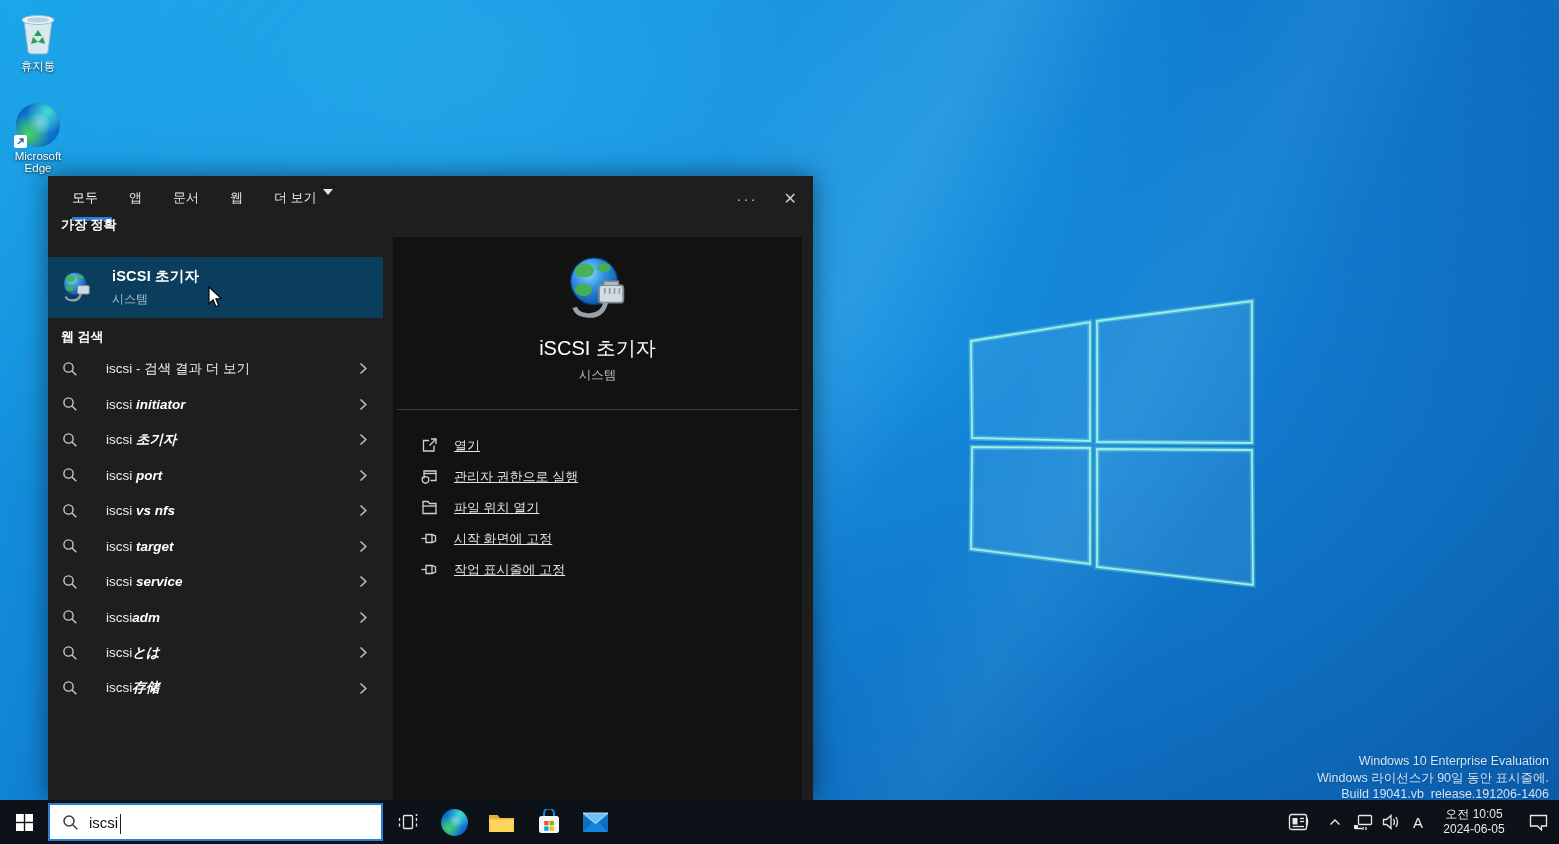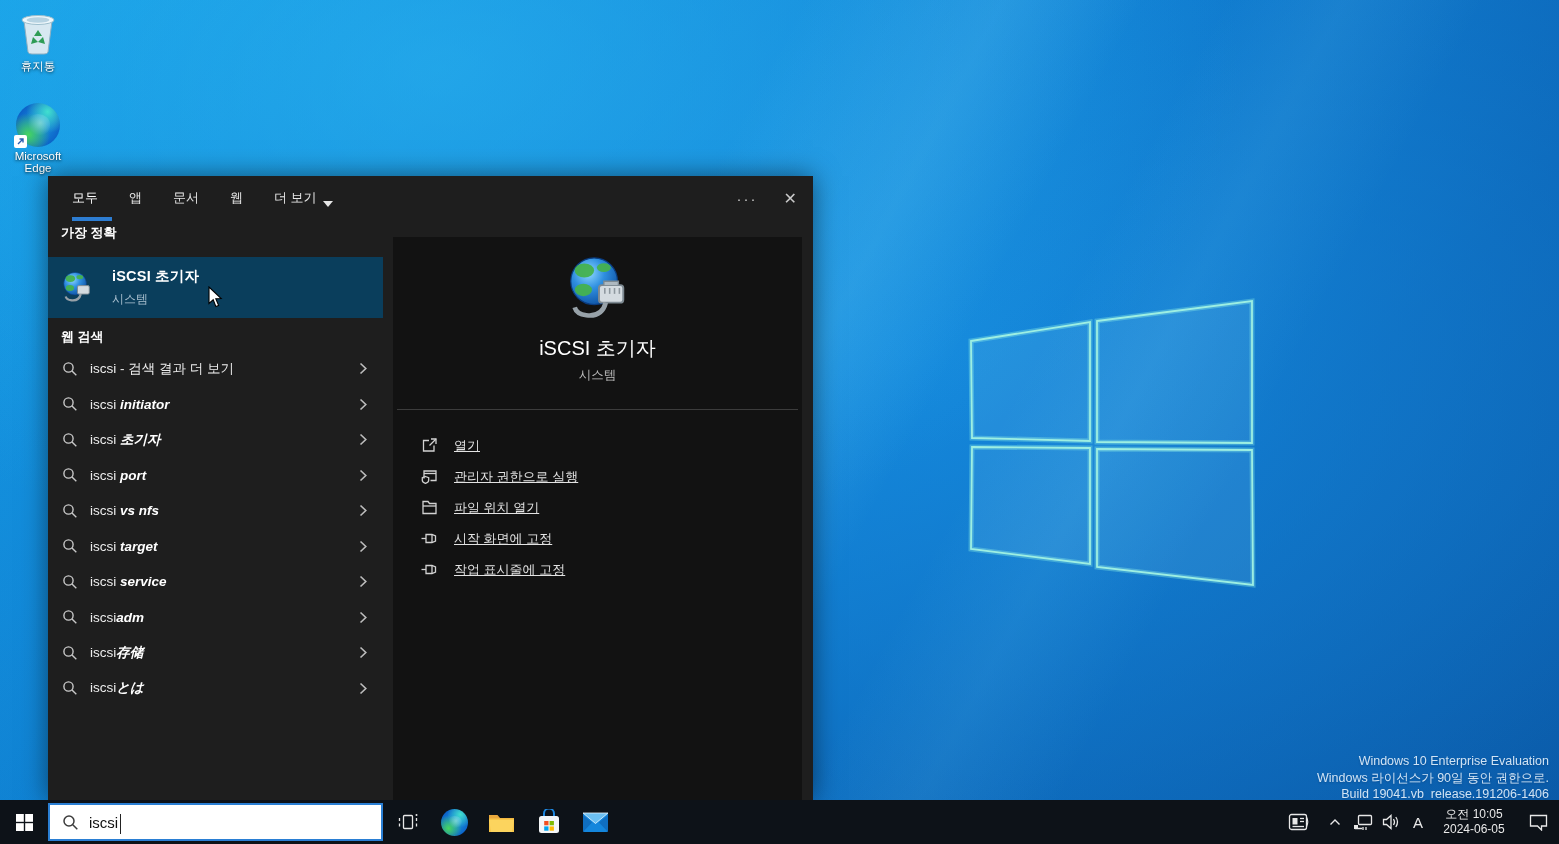--- a/index.html
+++ b/index.html
@@ -38,42 +38,42 @@
   
   .watermark { position:absolute; right:10px; top:753px; text-align:right; color:rgba(226,240,252,.92);
     font-size:12.5px; line-height:16.5px; text-shadow:0 1px 2px rgba(0,40,90,.35); }
 
   
   .panel { position:absolute; left:48px; top:176px; width:765px; height:624px; background:#1e1e1e;
     box-shadow:0 0 24px rgba(0,0,0,.5); color:#fff; }
   .preview-pane { position:absolute; left:345px; top:61px; width:409px; height:563px; background:#121212; }
 
   .tabs { position:absolute; left:24px; top:13px; display:flex; gap:31px; font-size:13px; color:#e6e6e6; }
-  .tab { cursor:default; display:flex; align-items:flex-end; gap:6px; }
+  .tab { cursor:default; display:flex; align-items:flex-start; gap:6px; }
   .tab.active { color:#fff; }
   .tab-underline { position:absolute; left:24px; top:41px; width:40px; height:3.5px; background:#2d7dd2; }
 
   .panel-controls { position:absolute; right:16px; top:13px; display:flex; gap:26px; align-items:center; color:#c9c9c9; }
   .ellipsis-btn { font-size:15px; letter-spacing:2px; line-height:18px; }
   .close-btn { font-size:16px; }
 
   .section-header { position:absolute; left:13px; font-size:13px; font-weight:bold; color:#fff; }
-  .hdr-best { top:48px; }
+  .hdr-best { top:40px; }
   .hdr-web  { top:152px; }
 
   .best-match { position:absolute; left:0; top:81px; width:335px; height:61px; background:#0a3e5c; display:flex; align-items:center; }
   .bm-icon { margin-left:12px; }
   .bm-text { margin-left:18px; }
   .bm-title { font-size:14.5px; font-weight:bold; color:#fff; letter-spacing:.2px; }
   .bm-sub { font-size:12px; color:#a9bfcf; margin-top:5px; }
 
   .sug-list { position:absolute; left:0; top:175px; width:335px; }
   .sug-row { height:35.5px; display:flex; align-items:center; }
   .sug-row .mag { margin-left:14px; flex:0 0 auto; }
-  .sug-text { margin-left:12px; font-size:13.5px; color:#ececec; white-space:pre; }
+  .sug-text { margin-left:28px; font-size:13.5px; color:#ececec; white-space:pre; }
   .sug-text .b { font-weight:bold; color:#fff;font-style:italic; }
   .sug-row .chev { margin-left:auto; margin-right:14px; }
 
   
   .pv-icon { position:absolute; left:50%; transform:translateX(-50%); top:16px; }
   .pv-title { position:absolute; left:0; right:0; top:98px; text-align:center; font-size:20px; color:#fff; }
   .pv-sub { position:absolute; left:0; right:0; top:130px; text-align:center; font-size:12.5px; color:#bdbdbd; }
   .pv-divider { position:absolute; left:4px; right:4px; top:172px; height:1px; background:#3c3c3c; }
   .pv-actions { position:absolute; left:0; top:187px; width:100%; }
   .pv-action { height:31px; display:flex; align-items:flex-end; font-size:13px; color:#e3e3e3;text-decoration:underline; }
@@ -155,21 +155,21 @@
             <path d="M2,7 L7,2 M3.5,2 H7 V5.5" fill="none" stroke="#2a5db0" stroke-width="1.4"></path>
           </svg>
       </span>
     </span>
     <span>Microsoft</span><br>
     <span>Edge</span>
   </div>
 
   <div class="watermark">
     <div>Windows 10 Enterprise Evaluation</div>
-    <div>Windows 라이선스가 90일 동안 권한으로.</div>
+    <div>Windows 라이선스가 90일 동안 표시줄에.</div>
     <div>Build 19041.vb_release.191206-1406</div>
   </div>
 
   <div class="panel">
     <div class="preview-pane">
       <svg class="pv-icon" width="70" height="72" viewBox="0 0 36 37">
         <circle cx="16" cy="14.5" r="12" fill="url(#globeG)" stroke="#0a3c80" stroke-width="0.6"></circle>
         <g fill="#45b24f" opacity="0.95">
           <ellipse cx="11" cy="9" rx="5" ry="3.6"></ellipse>
           <ellipse cx="21" cy="7.5" rx="3.6" ry="2.3"></ellipse>
@@ -359,31 +359,31 @@
         <span class="sug-text"><span>iscsi</span><span class="b">adm</span></span>
         <svg class="chev" width="12" height="13" viewBox="0 0 12 13">
             <polyline points="3.5,1.5 8.8,6.5 3.5,11.5" fill="none" stroke="#bdbdbd" stroke-width="1.6"></polyline>
           </svg>
       </div>
       <div class="sug-row">
         <svg class="mag" width="16" height="16" viewBox="0 0 16 16">
             <circle cx="6.5" cy="6.5" r="4.6" fill="none" stroke="#c9c9c9" stroke-width="1.4"></circle>
             <line x1="10" y1="10" x2="14.3" y2="14.3" stroke="#c9c9c9" stroke-width="1.4"></line>
           </svg>
+        <span class="sug-text"><span>iscsi</span><span class="b">とは</span></span>
+        <svg class="chev" width="12" height="13" viewBox="0 0 12 13">
+            <polyline points="3.5,1.5 8.8,6.5 3.5,11.5" fill="none" stroke="#bdbdbd" stroke-width="1.6"></polyline>
+          </svg>
+      </div>
+      <div class="sug-row">
+        <svg class="mag" width="16" height="16" viewBox="0 0 16 16">
+            <circle cx="6.5" cy="6.5" r="4.6" fill="none" stroke="#c9c9c9" stroke-width="1.4"></circle>
+            <line x1="10" y1="10" x2="14.3" y2="14.3" stroke="#c9c9c9" stroke-width="1.4"></line>
+          </svg>
         <span class="sug-text"><span>iscsi</span><span class="b">存储</span></span>
-        <svg class="chev" width="12" height="13" viewBox="0 0 12 13">
-            <polyline points="3.5,1.5 8.8,6.5 3.5,11.5" fill="none" stroke="#bdbdbd" stroke-width="1.6"></polyline>
-          </svg>
-      </div>
-      <div class="sug-row">
-        <svg class="mag" width="16" height="16" viewBox="0 0 16 16">
-            <circle cx="6.5" cy="6.5" r="4.6" fill="none" stroke="#c9c9c9" stroke-width="1.4"></circle>
-            <line x1="10" y1="10" x2="14.3" y2="14.3" stroke="#c9c9c9" stroke-width="1.4"></line>
-          </svg>
-        <span class="sug-text"><span>iscsi</span><span class="b">とは</span></span>
         <svg class="chev" width="12" height="13" viewBox="0 0 12 13">
             <polyline points="3.5,1.5 8.8,6.5 3.5,11.5" fill="none" stroke="#bdbdbd" stroke-width="1.6"></polyline>
           </svg>
       </div>
     </div>
   </div>
 
   <svg class="cursor" width="16" height="23" viewBox="0 0 16 23">
     <polygon points="1,1 1,17.5 5.2,13.8 7.9,20.6 10.6,19.4 7.8,12.8 13.2,12.5" fill="#fff" stroke="#000" stroke-width="1.1"></polygon>
   </svg>

